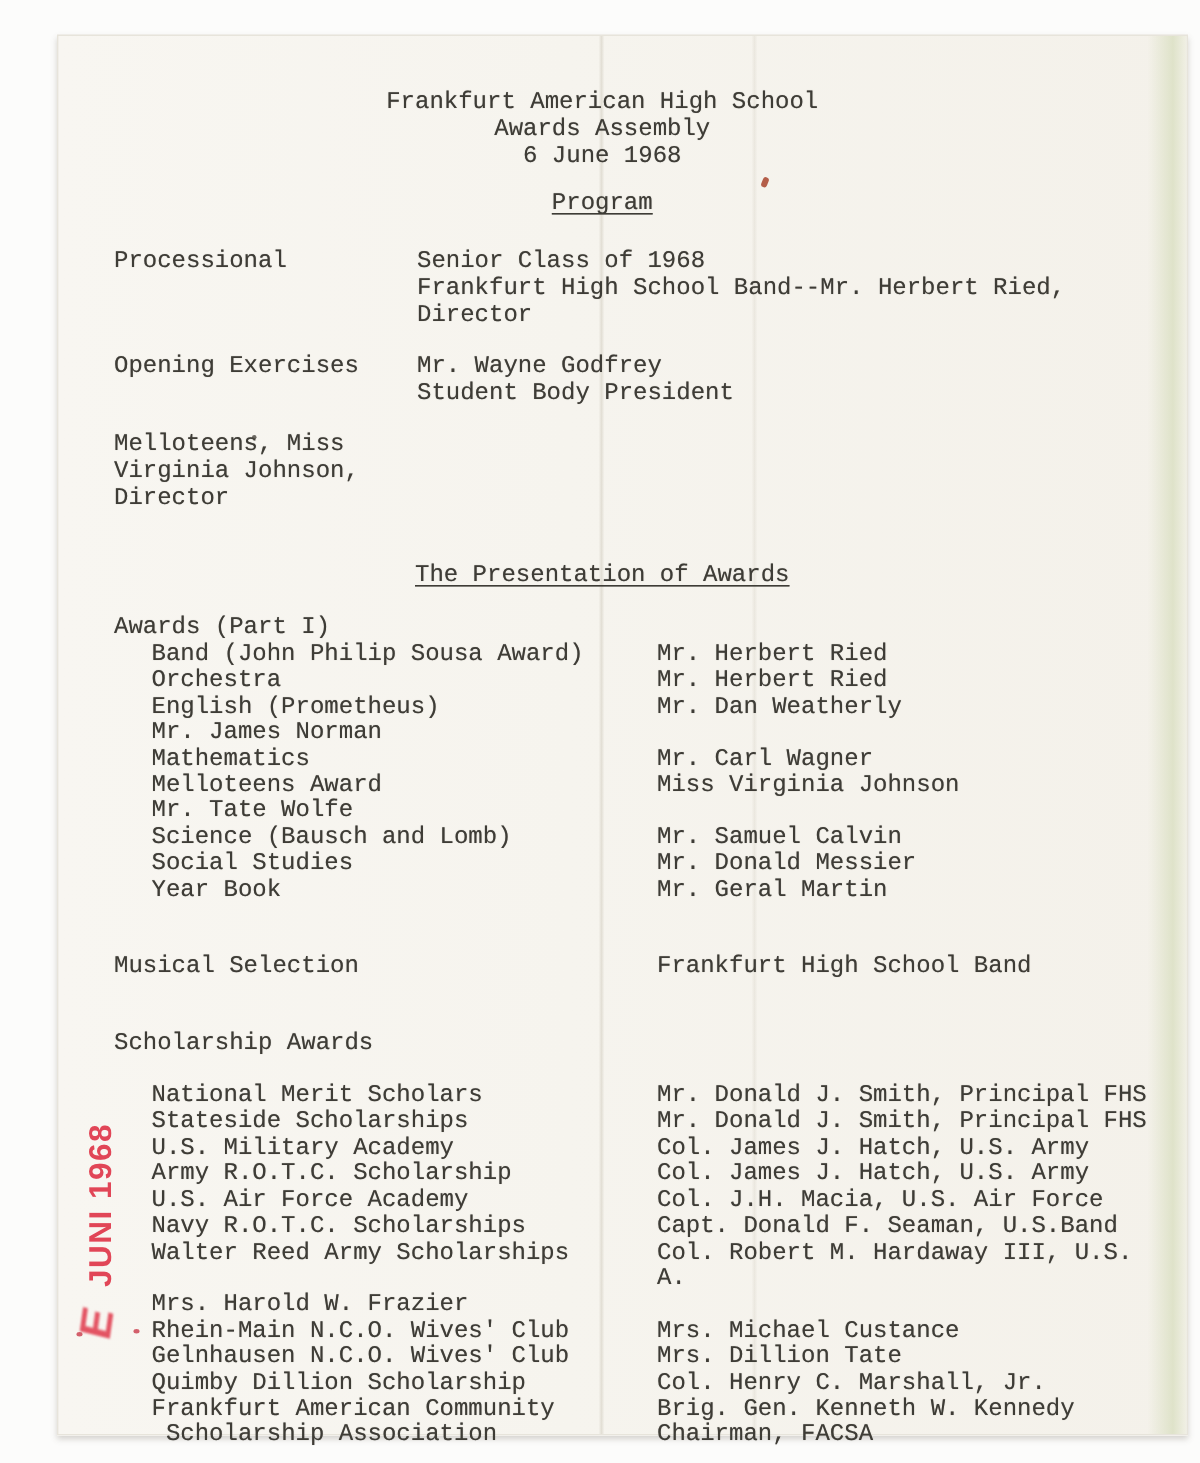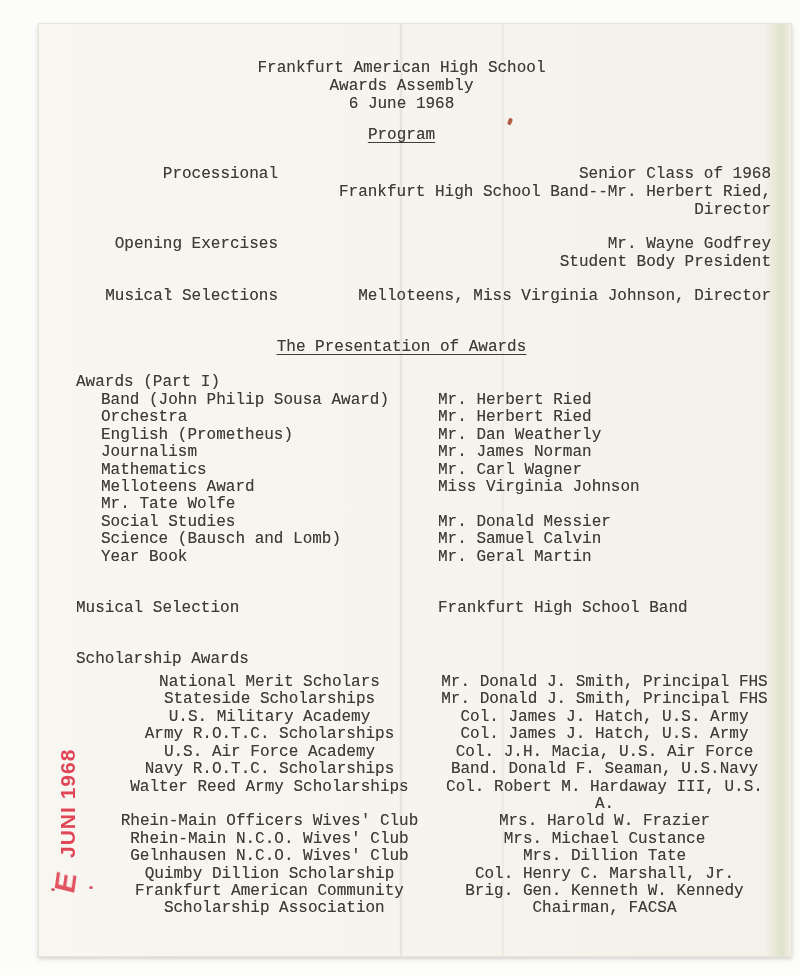--- a/index.html
+++ b/index.html
@@ -23,30 +23,30 @@
     background:linear-gradient(90deg,rgba(190,205,150,0) 0%,rgba(188,203,148,.38) 65%,rgba(225,232,205,.18) 100%);}
   .content{
     position:relative;height:100%;box-sizing:border-box;
     padding:35px 20px 0 37px;
     font-size:16px;line-height:18px;color:#3e3c36;
     text-shadow:0 0 .5px rgba(62,60,54,.55);
   }
   .centered{text-align:center;margin-right:44px;}
   .uline{display:inline-block;text-decoration:underline;text-underline-offset:3px;}
   .heading-program{margin-top:13px;}
-  .prog-rows{margin-top:21px;text-align:right;}
+  .prog-rows{margin-top:21px;}
   .prog-row{display:grid;grid-template-columns:202px 1fr;margin-bottom:16px;}
   .pre{white-space:pre-wrap;}
   .heading-presentation{margin-top:33px;}
   .section-heading{margin-top:17px;}
   .award-list{margin-top:1px;line-height:17.4px;}
   .award-row{display:grid;grid-template-columns:337px 1fr;padding-left:25px;}
   .musical-row{display:grid;grid-template-columns:362px 1fr;margin-top:33px;}
   .scholarship-heading{margin-top:33px;}
-  .scholarship-list{margin-top:6px;line-height:17.4px;text-align:center;}
+  .scholarship-list{margin-top:18px;line-height:17.4px;}
   
   .stamp{
     position:absolute;left:17px;top:834px;width:112px;height:24px;
     transform:rotate(-90deg);transform-origin:0 0;
     font-family:"Liberation Sans","DejaVu Sans",sans-serif;
     font-weight:bold;font-size:21px;line-height:24px;letter-spacing:1px;
     filter:blur(.3px);opacity:.92;
   }
   .stamp-blob{
     position:absolute;left:10px;top:830px;width:40px;height:38px;
@@ -85,21 +85,20 @@
         <div>Processional</div>
         <div class="pre">Senior Class of 1968
 Frankfurt High School Band--Mr. Herbert Ried, Director</div>
       </div>
       <div class="prog-row">
         <div>Opening Exercises</div>
         <div class="pre">Mr. Wayne Godfrey
 Student Body President</div>
       </div>
       <div class="prog-row">
-        <div>Musical Selections</div>
         <div class="pre">Melloteens, Miss Virginia Johnson, Director</div>
       </div>
     </div>
 
     <div class="centered heading-presentation">
       <span class="uline">The Presentation of Awards</span>
     </div>
 
     <div class="section-heading">Awards (Part I)</div>
 
@@ -110,41 +109,40 @@
       </div>
       <div class="award-row">
         <div class="pre">Orchestra</div>
         <div class="pre">Mr. Herbert Ried</div>
       </div>
       <div class="award-row">
         <div class="pre">English (Prometheus)</div>
         <div class="pre">Mr. Dan Weatherly</div>
       </div>
       <div class="award-row">
-        <div class="pre">Journalism</div>
         <div class="pre">Mr. James Norman</div>
       </div>
       <div class="award-row">
         <div class="pre">Mathematics</div>
         <div class="pre">Mr. Carl Wagner</div>
       </div>
       <div class="award-row">
         <div class="pre">Melloteens Award</div>
         <div class="pre">Miss Virginia Johnson</div>
       </div>
       <div class="award-row">
         <div class="pre">Mr. Tate Wolfe</div>
       </div>
       <div class="award-row">
+        <div class="pre">Science (Bausch and Lomb)</div>
+        <div class="pre">Mr. Samuel Calvin</div>
+      </div>
+      <div class="award-row">
         <div class="pre">Social Studies</div>
         <div class="pre">Mr. Donald Messier</div>
-      </div>
-      <div class="award-row">
-        <div class="pre">Science (Bausch and Lomb)</div>
-        <div class="pre">Mr. Samuel Calvin</div>
       </div>
       <div class="award-row">
         <div class="pre">Year Book</div>
         <div class="pre">Mr. Geral Martin</div>
       </div>
     </div>
 
     <div class="musical-row">
       <div>Musical Selection</div>
       <div>Frankfurt High School Band</div>
@@ -159,37 +157,36 @@
       </div>
       <div class="award-row">
         <div class="pre">Stateside Scholarships</div>
         <div class="pre">Mr. Donald J. Smith, Principal FHS</div>
       </div>
       <div class="award-row">
         <div class="pre">U.S. Military Academy</div>
         <div class="pre">Col. James J. Hatch, U.S. Army</div>
       </div>
       <div class="award-row">
-        <div class="pre">Army R.O.T.C. Scholarships</div>
+        <div class="pre">Army R.O.T.C. Scholarship</div>
         <div class="pre">Col. James J. Hatch, U.S. Army</div>
       </div>
       <div class="award-row">
         <div class="pre">U.S. Air Force Academy</div>
         <div class="pre">Col. J.H. Macia, U.S. Air Force</div>
       </div>
       <div class="award-row">
         <div class="pre">Navy R.O.T.C. Scholarships</div>
-        <div class="pre">Band. Donald F. Seaman, U.S.Navy</div>
+        <div class="pre">Capt. Donald F. Seaman, U.S.Band</div>
       </div>
       <div class="award-row">
         <div class="pre">Walter Reed Army Scholarships</div>
         <div class="pre">Col. Robert M. Hardaway III, U.S. A.</div>
       </div>
       <div class="award-row">
-        <div class="pre">Rhein-Main Officers Wives' Club</div>
         <div class="pre">Mrs. Harold W. Frazier</div>
       </div>
       <div class="award-row">
         <div class="pre">Rhein-Main N.C.O. Wives' Club</div>
         <div class="pre">Mrs. Michael Custance</div>
       </div>
       <div class="award-row">
         <div class="pre">Gelnhausen N.C.O. Wives' Club</div>
         <div class="pre">Mrs. Dillion Tate</div>
       </div>

